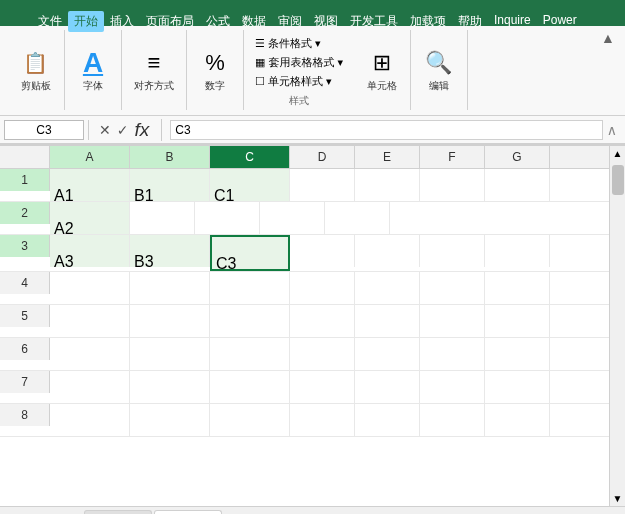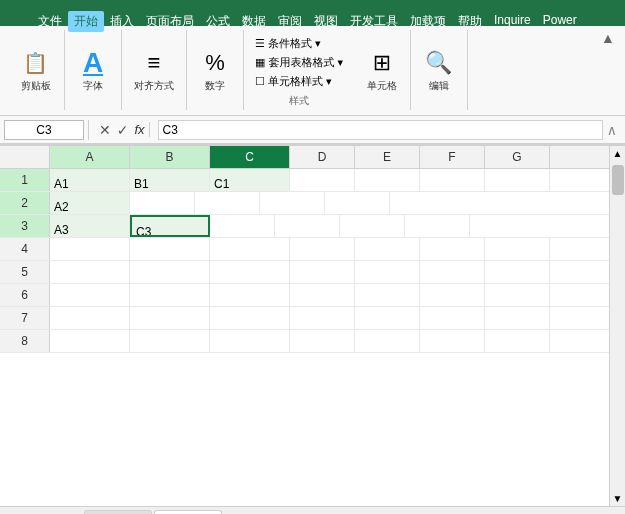--- a/index.html
+++ b/index.html
@@ -20,39 +20,39 @@
     .ribbon-btn-icon { width: 32px; height: 32px; display: flex; align-items: center; justify-content: center; font-size: 20px; }
     .ribbon-btn-label { font-size: 10px; color: #333; text-align: center; }
     .style-item { font-size: 11px; display: flex; align-items: center; gap: 3px; cursor: pointer; padding: 1px 3px; }
 
     
     .formula-bar { background: #f8f8f8; border-bottom: 1px solid #d0d0d0; display: flex; align-items: center; height: 28px; padding: 0 4px; }
     .name-box { width: 80px; border: 1px solid #bbb; padding: 2px 4px; font-size: 12px; background: white; text-align: center; }
     .formula-divider { width: 1px; background: #ccc; height: 20px; margin: 0 4px; }
     .formula-icons { display: flex; gap: 6px; align-items: center; padding: 0 6px; color: #555; font-size: 14px; }
     .formula-icon { cursor: pointer; }
-    .formula-fx { font-style: italic; font-size: 13px; color: #333; cursor: pointer; border-right: 1px solid #ccc; padding-right: 4px; }
+    .formula-fx { font-style: italic; font-size: 19px; color: #333; cursor: pointer; border-right: 1px solid #ccc; padding-right: 12px; }
     .formula-input { flex: 1; border: none; background: white; border: 1px solid #d0d0d0; padding: 2px 4px; font-size: 12px; margin-left: 2px; }
     .scroll-indicator { font-size: 14px; color: #888; padding: 0 4px; cursor: pointer; }
 
     
     .spreadsheet-area { display: flex; height: 360px; background: white; }
     .sheet-main { flex: 1; overflow: hidden; display: flex; flex-direction: column; }
     .col-header-row { display: flex; border-bottom: 1px solid #d0d0d0; background: #f2f2f2; }
     .corner-cell { width: 50px; min-width: 50px; border-right: 1px solid #d0d0d0; height: 22px; background: #f2f2f2; }
     .col-header { width: 80px; min-width: 80px; border-right: 1px solid #d0d0d0; height: 22px; text-align: center; line-height: 22px; font-size: 12px; color: #333; cursor: pointer; }
     .col-header.selected { background: #107c41; color: white; }
     .col-header.highlighted { background: #c6efce; }
     .col-header.col-d-onwards { width: 65px; min-width: 65px; }
 
     .sheet-rows { flex: 1; overflow: hidden; }
     .sheet-row { display: flex; border-bottom: 1px solid #e8e8e8; }
     .row-header { width: 50px; min-width: 50px; border-right: 1px solid #d0d0d0; height: 22px; text-align: center; line-height: 22px; font-size: 12px; color: #333; background: #f2f2f2; cursor: pointer; }
     .row-header.highlighted { background: #c6efce; }
-    .cell { width: 80px; min-width: 80px; border-right: 1px solid #e8e8e8; height: 22px; padding: 4px 4px; font-size: 12px; line-height: 22px; overflow: hidden; }
+    .cell { width: 80px; min-width: 80px; border-right: 1px solid #e8e8e8; height: 22px; padding: 16px 4px; font-size: 16px; line-height: 22px; overflow: hidden; }
     .cell.selected { background: #e8f4e8; border: 2px solid #107c41; }
     .cell.highlighted { background: #e8f4e8; }
     .cell.col-d-onwards { width: 65px; min-width: 65px; }
 
     .right-scrollbar { width: 16px; background: #f0f0f0; border-left: 1px solid #d0d0d0; display: flex; flex-direction: column; align-items: center; }
     .scroll-up { cursor: pointer; font-size: 10px; padding: 2px; }
     .scroll-down { cursor: pointer; font-size: 10px; padding: 2px; margin-top: auto; }
     .scroll-thumb { width: 12px; height: 30px; background: #c0c0c0; border-radius: 3px; margin-top: 4px; }
 
     
@@ -212,20 +212,21 @@
         <div class="cell highlighted">A2</div>
         <div class="cell col-d-onwards"></div>
         <div class="cell col-d-onwards"></div>
         <div class="cell col-d-onwards"></div>
         <div class="cell col-d-onwards"></div>
       </div>
 
       <div class="sheet-row">
         <div class="row-header highlighted">3</div>
         <div class="cell highlighted">A3</div>
+        <div class="cell highlighted">B3</div>
         <div class="cell selected">C3</div>
         <div class="cell col-d-onwards"></div>
         <div class="cell col-d-onwards"></div>
         <div class="cell col-d-onwards"></div>
         <div class="cell col-d-onwards"></div>
       </div>
 
       <div class="sheet-row">
         <div class="row-header">4</div>
         <div class="cell"></div>

